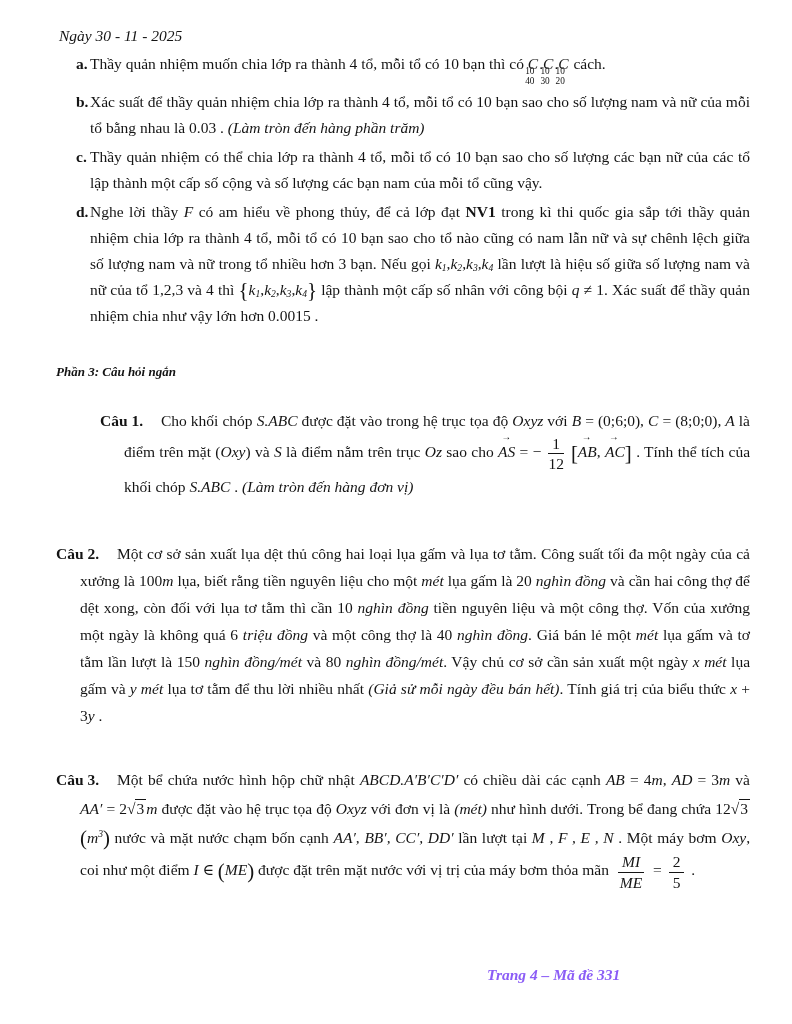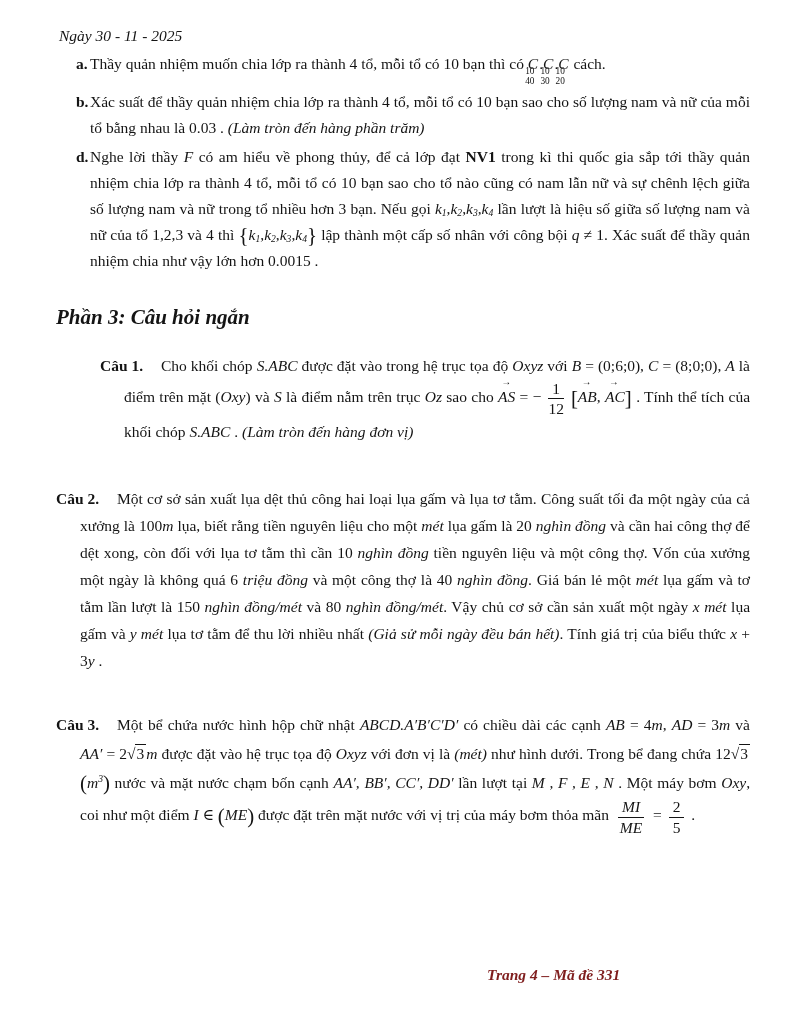--- a/index.html
+++ b/index.html
@@ -14,21 +14,21 @@
   .block{text-align:justify;line-height:26px;}
   .label{display:inline-block;font-weight:bold;text-indent:0;}
   
   .q{padding-left:24px;text-indent:-24px;}
   .q .label{width:61px;}
   [data-name="question-4"] .label{width:55px;}
   
   .sub{padding-left:34px;text-indent:-14px;margin-top:3px;}
   .sub .label{width:14px;}
   
-  .section{font-weight:bold;font-style:italic;font-size:21px;margin-top:30px;line-height:26px;}
+  .section{font-weight:bold;font-style:italic;font-size:13px;margin-top:30px;line-height:26px;}
   [data-name="question-4"]{margin-top:25px;}
   [data-name="question-1"]{margin-top:22px;line-height:27px;margin-left:44px;}
   [data-name="question-2"]{margin-top:40px;line-height:27px;}
   [data-name="question-3"]{margin-top:36px;line-height:29px;}
   .it{font-style:italic;}
   .bd{font-weight:bold;}
   sup{font-size:0.62em;vertical-align:super;line-height:0;}
   sub{font-size:0.62em;vertical-align:-0.25em;line-height:0;}
   
   .ss{display:inline-flex;flex-direction:column;align-items:flex-start;font-size:0.60em;
@@ -58,29 +58,30 @@
             <span data-name="superscript">10</span>
             <span data-name="subscript">40</span>
           </span></span><span data-name="text-run"><span data-name="text">.</span></span><span data-name="text-run" class="it"><span data-name="text">C</span><span class="ss" data-name="superscript-subscript">
             <span data-name="superscript">10</span>
             <span data-name="subscript">30</span>
           </span></span><span data-name="text-run"><span data-name="text">.</span></span><span data-name="text-run" class="it"><span data-name="text">C</span><span class="ss" data-name="superscript-subscript">
             <span data-name="superscript">10</span>
             <span data-name="subscript">20</span>
           </span></span><span data-name="text-run"><span data-name="text"> cách.</span></span></div>
       <div class="block sub" data-name="question-4b"><span class="label" data-name="block-label">b.</span><span data-name="text-run"><span data-name="text">Xác suất để thầy quản nhiệm chia lớp ra thành 4 tổ, mỗi tổ có 10 bạn sao cho số lượng nam và nữ của mỗi tổ bằng nhau là 0.03 . </span></span><span data-name="text-run" class="it"><span data-name="text">(Làm tròn đến hàng phần trăm)</span></span></div>
+      <div class="block sub" data-name="question-4c"><span class="label" data-name="block-label">c.</span><span data-name="text-run"><span data-name="text">Thầy quản nhiệm có thể chia lớp ra thành 4 tổ, mỗi tổ có 10 bạn sao cho số lượng các bạn nữ của các tổ lập thành một cấp số cộng và số lượng các bạn nam của mỗi tổ cũng vậy.</span></span></div>
       <div class="block sub" data-name="question-4d"><span class="label" data-name="block-label">d.</span><span data-name="text-run"><span data-name="text">Nghe lời thầy </span></span><span data-name="text-run" class="it"><span data-name="text">F</span></span><span data-name="text-run"><span data-name="text"> có am hiểu về  phong thủy, để cả lớp đạt </span></span><span data-name="text-run" class="bd"><span data-name="text">NV1</span></span><span data-name="text-run"><span data-name="text"> trong kì thi quốc gia sắp tới thầy quản nhiệm chia lớp ra thành 4 tổ, mỗi tổ có 10 bạn sao cho tổ nào cũng có nam lẫn nữ và sự chênh lệch giữa số lượng nam và nữ trong tổ nhiều hơn 3 bạn. Nếu gọi </span></span><span data-name="text-run" class="it"><span data-name="text">k</span><sub data-name="subscript">1</sub></span><span data-name="text-run"><span data-name="text">,</span></span><span data-name="text-run" class="it"><span data-name="text">k</span><sub data-name="subscript">2</sub></span><span data-name="text-run"><span data-name="text">,</span></span><span data-name="text-run" class="it"><span data-name="text">k</span><sub data-name="subscript">3</sub></span><span data-name="text-run"><span data-name="text">,</span></span><span data-name="text-run" class="it"><span data-name="text">k</span><sub data-name="subscript">4</sub></span><span data-name="text-run"><span data-name="text"> lần lượt là hiệu số giữa số lượng nam và nữ của tổ 1,2,3 và 4 thì </span></span><span data-name="text-run" class="big"><span data-name="text">{</span></span><span data-name="text-run" class="it"><span data-name="text">k</span><sub data-name="subscript">1</sub></span><span data-name="text-run"><span data-name="text">,</span></span><span data-name="text-run" class="it"><span data-name="text">k</span><sub data-name="subscript">2</sub></span><span data-name="text-run"><span data-name="text">,</span></span><span data-name="text-run" class="it"><span data-name="text">k</span><sub data-name="subscript">3</sub></span><span data-name="text-run"><span data-name="text">,</span></span><span data-name="text-run" class="it"><span data-name="text">k</span><sub data-name="subscript">4</sub></span><span data-name="text-run" class="big"><span data-name="text">}</span></span><span data-name="text-run"><span data-name="text"> lập thành một cấp số nhân với công bội </span></span><span data-name="text-run" class="it"><span data-name="text">q</span></span><span data-name="text-run"><span data-name="text"> ≠ 1. Xác suất để thầy quản nhiệm chia như vậy lớn hơn 0.0015 .</span></span></div>
       <div class="block section" data-name="section-3-heading"><span data-name="text-run" class="bd it"><span data-name="text">Phần 3: Câu hỏi ngắn</span></span></div>
       <div class="block q" data-name="question-1"><span class="label" data-name="block-label">Câu 1.</span><span data-name="text-run"><span data-name="text">Cho khối chóp </span></span><span data-name="text-run" class="it"><span data-name="text">S.ABC</span></span><span data-name="text-run"><span data-name="text"> được đặt vào trong hệ trục tọa độ </span></span><span data-name="text-run" class="it"><span data-name="text">Oxyz</span></span><span data-name="text-run"><span data-name="text"> với </span></span><span data-name="text-run" class="it"><span data-name="text">B</span></span><span data-name="text-run"><span data-name="text"> = (0;6;0),  </span></span><span data-name="text-run" class="it"><span data-name="text">C</span></span><span data-name="text-run"><span data-name="text"> = (8;0;0),  </span></span><span data-name="text-run" class="it"><span data-name="text">A</span></span><span data-name="text-run"><span data-name="text"> là điểm trên mặt (</span></span><span data-name="text-run" class="it"><span data-name="text">Oxy</span></span><span data-name="text-run"><span data-name="text">) và </span></span><span data-name="text-run" class="it"><span data-name="text">S</span></span><span data-name="text-run"><span data-name="text"> là điểm nằm trên trục </span></span><span data-name="text-run" class="it"><span data-name="text">Oz</span></span><span data-name="text-run"><span data-name="text"> sao cho </span></span><span data-name="vector-notation" class="it vec"><span class="vec-arrow" data-name="vector-arrow">→</span><span data-name="text">AS</span></span><span data-name="text-run"><span data-name="text"> = −</span></span><span class="frac" data-name="fraction">
           <span class="fnum" data-name="fraction-numerator">1</span>
           <span class="fden" data-name="fraction-denominator">12</span>
         </span><span data-name="text-run" class="big"><span data-name="text">[</span></span><span data-name="vector-notation" class="it vec"><span class="vec-arrow" data-name="vector-arrow">→</span><span data-name="text">AB</span></span><span data-name="text-run"><span data-name="text">, </span></span><span data-name="vector-notation" class="it vec"><span class="vec-arrow" data-name="vector-arrow">→</span><span data-name="text">AC</span></span><span data-name="text-run" class="big"><span data-name="text">]</span></span><span data-name="text-run"><span data-name="text"> . Tính thể tích của khối chóp </span></span><span data-name="text-run" class="it"><span data-name="text">S.ABC</span></span><span data-name="text-run"><span data-name="text"> . </span></span><span data-name="text-run" class="it"><span data-name="text">(Làm tròn đến hàng đơn vị)</span></span></div>
       <div class="block q" data-name="question-2"><span class="label" data-name="block-label">Câu 2.</span><span data-name="text-run"><span data-name="text">Một cơ sở sản xuất lụa dệt thủ công hai loại lụa gấm và lụa tơ tằm. Công suất tối đa một ngày của cả xưởng là 100</span></span><span data-name="text-run" class="it"><span data-name="text">m</span></span><span data-name="text-run"><span data-name="text"> lụa, biết rằng tiền nguyên liệu cho một </span></span><span data-name="text-run" class="it"><span data-name="text">mét</span></span><span data-name="text-run"><span data-name="text"> lụa gấm là 20 </span></span><span data-name="text-run" class="it"><span data-name="text">nghìn đồng</span></span><span data-name="text-run"><span data-name="text"> và cần hai công thợ để dệt xong, còn đối với lụa tơ tằm thì cần 10 </span></span><span data-name="text-run" class="it"><span data-name="text">nghìn đồng</span></span><span data-name="text-run"><span data-name="text"> tiền nguyên liệu và một công thợ. Vốn của xưởng một ngày là không quá 6 </span></span><span data-name="text-run" class="it"><span data-name="text">triệu đồng</span></span><span data-name="text-run"><span data-name="text"> và một công thợ là 40 </span></span><span data-name="text-run" class="it"><span data-name="text">nghìn đồng</span></span><span data-name="text-run"><span data-name="text">. Giá bán lẻ một </span></span><span data-name="text-run" class="it"><span data-name="text">mét</span></span><span data-name="text-run"><span data-name="text"> lụa gấm và tơ tằm lần lượt là 150 </span></span><span data-name="text-run" class="it"><span data-name="text">nghìn đồng/mét</span></span><span data-name="text-run"><span data-name="text"> và 80 </span></span><span data-name="text-run" class="it"><span data-name="text">nghìn đồng/mét</span></span><span data-name="text-run"><span data-name="text">. Vậy chủ cơ sở cần sản xuất một ngày </span></span><span data-name="text-run" class="it"><span data-name="text">x</span></span><span data-name="text-run"><span data-name="text"> </span></span><span data-name="text-run" class="it"><span data-name="text">mét</span></span><span data-name="text-run"><span data-name="text"> lụa gấm và </span></span><span data-name="text-run" class="it"><span data-name="text">y</span></span><span data-name="text-run"><span data-name="text"> </span></span><span data-name="text-run" class="it"><span data-name="text">mét</span></span><span data-name="text-run"><span data-name="text"> lụa tơ tằm để thu lời nhiều nhất </span></span><span data-name="text-run" class="it"><span data-name="text">(Giả sử mỗi ngày đều bán hết)</span></span><span data-name="text-run"><span data-name="text">. Tính giá trị của biểu thức </span></span><span data-name="text-run" class="it"><span data-name="text">x</span></span><span data-name="text-run"><span data-name="text"> + 3</span></span><span data-name="text-run" class="it"><span data-name="text">y</span></span><span data-name="text-run"><span data-name="text"> .</span></span></div>
       <div class="block q" data-name="question-3"><span class="label" data-name="block-label">Câu 3.</span><span data-name="text-run"><span data-name="text">Một bể chứa nước hình hộp chữ nhật </span></span><span data-name="text-run" class="it"><span data-name="text">ABCD.A′B′C′D′</span></span><span data-name="text-run"><span data-name="text"> có chiều dài các cạnh </span></span><span data-name="text-run" class="it"><span data-name="text">AB</span></span><span data-name="text-run"><span data-name="text"> = 4</span></span><span data-name="text-run" class="it"><span data-name="text">m</span></span><span data-name="text-run"><span data-name="text">,  </span></span><span data-name="text-run" class="it"><span data-name="text">AD</span></span><span data-name="text-run"><span data-name="text"> = 3</span></span><span data-name="text-run" class="it"><span data-name="text">m</span></span><span data-name="text-run"><span data-name="text"> và </span></span><span data-name="text-run" class="it"><span data-name="text">AA′</span></span><span data-name="text-run"><span data-name="text"> = 2</span></span><span class="sqrt" data-name="sqrt-expression"><span data-name="radical-sign">√</span><span class="radicand" data-name="radicand">3</span></span><span data-name="text-run" class="it"><span data-name="text">m</span></span><span data-name="text-run"><span data-name="text"> được đặt vào hệ trục tọa độ </span></span><span data-name="text-run" class="it"><span data-name="text">Oxyz</span></span><span data-name="text-run"><span data-name="text"> với đơn vị là </span></span><span data-name="text-run" class="it"><span data-name="text">(mét)</span></span><span data-name="text-run"><span data-name="text"> như hình dưới. Trong bể đang chứa 12</span></span><span class="sqrt" data-name="sqrt-expression"><span data-name="radical-sign">√</span><span class="radicand" data-name="radicand">3</span></span><span data-name="text-run" class="big"><span data-name="text">(</span></span><span data-name="text-run" class="it"><span data-name="text">m</span><sup data-name="superscript">3</sup></span><span data-name="text-run" class="big"><span data-name="text">)</span></span><span data-name="text-run"><span data-name="text"> nước và mặt nước chạm bốn cạnh </span></span><span data-name="text-run" class="it"><span data-name="text">AA′, BB′, CC′, DD′</span></span><span data-name="text-run"><span data-name="text"> lần lượt tại </span></span><span data-name="text-run" class="it"><span data-name="text">M , F , E , N</span></span><span data-name="text-run"><span data-name="text"> . Một máy bơm </span></span><span data-name="text-run" class="it"><span data-name="text">Oxy</span></span><span data-name="text-run"><span data-name="text">, coi như một điểm </span></span><span data-name="text-run" class="it"><span data-name="text">I</span></span><span data-name="text-run"><span data-name="text"> ∈ </span></span><span data-name="text-run" class="big"><span data-name="text">(</span></span><span data-name="text-run" class="it"><span data-name="text">ME</span></span><span data-name="text-run" class="big"><span data-name="text">)</span></span><span data-name="text-run"><span data-name="text"> được đặt trên mặt nước với vị trị của máy bơm thỏa mãn </span></span><span class="frac it" data-name="fraction">
           <span class="fnum" data-name="fraction-numerator">MI</span>
           <span class="fden" data-name="fraction-denominator">ME</span>
         </span><span data-name="text-run"><span data-name="text"> = </span></span><span class="frac" data-name="fraction">
           <span class="fnum" data-name="fraction-numerator">2</span>
           <span class="fden" data-name="fraction-denominator">5</span>
         </span><span data-name="text-run"><span data-name="text"> .</span></span></div>
     </div>
 </div>
-<div class="footer" data-name="page-footer" style="color: #7f1d1d;">Trang 4 – Mã đề 331</div>
+<div class="footer" data-name="page-footer" style="color: #8b5cf6;">Trang 4 – Mã đề 331</div>
 
 </body></html>

